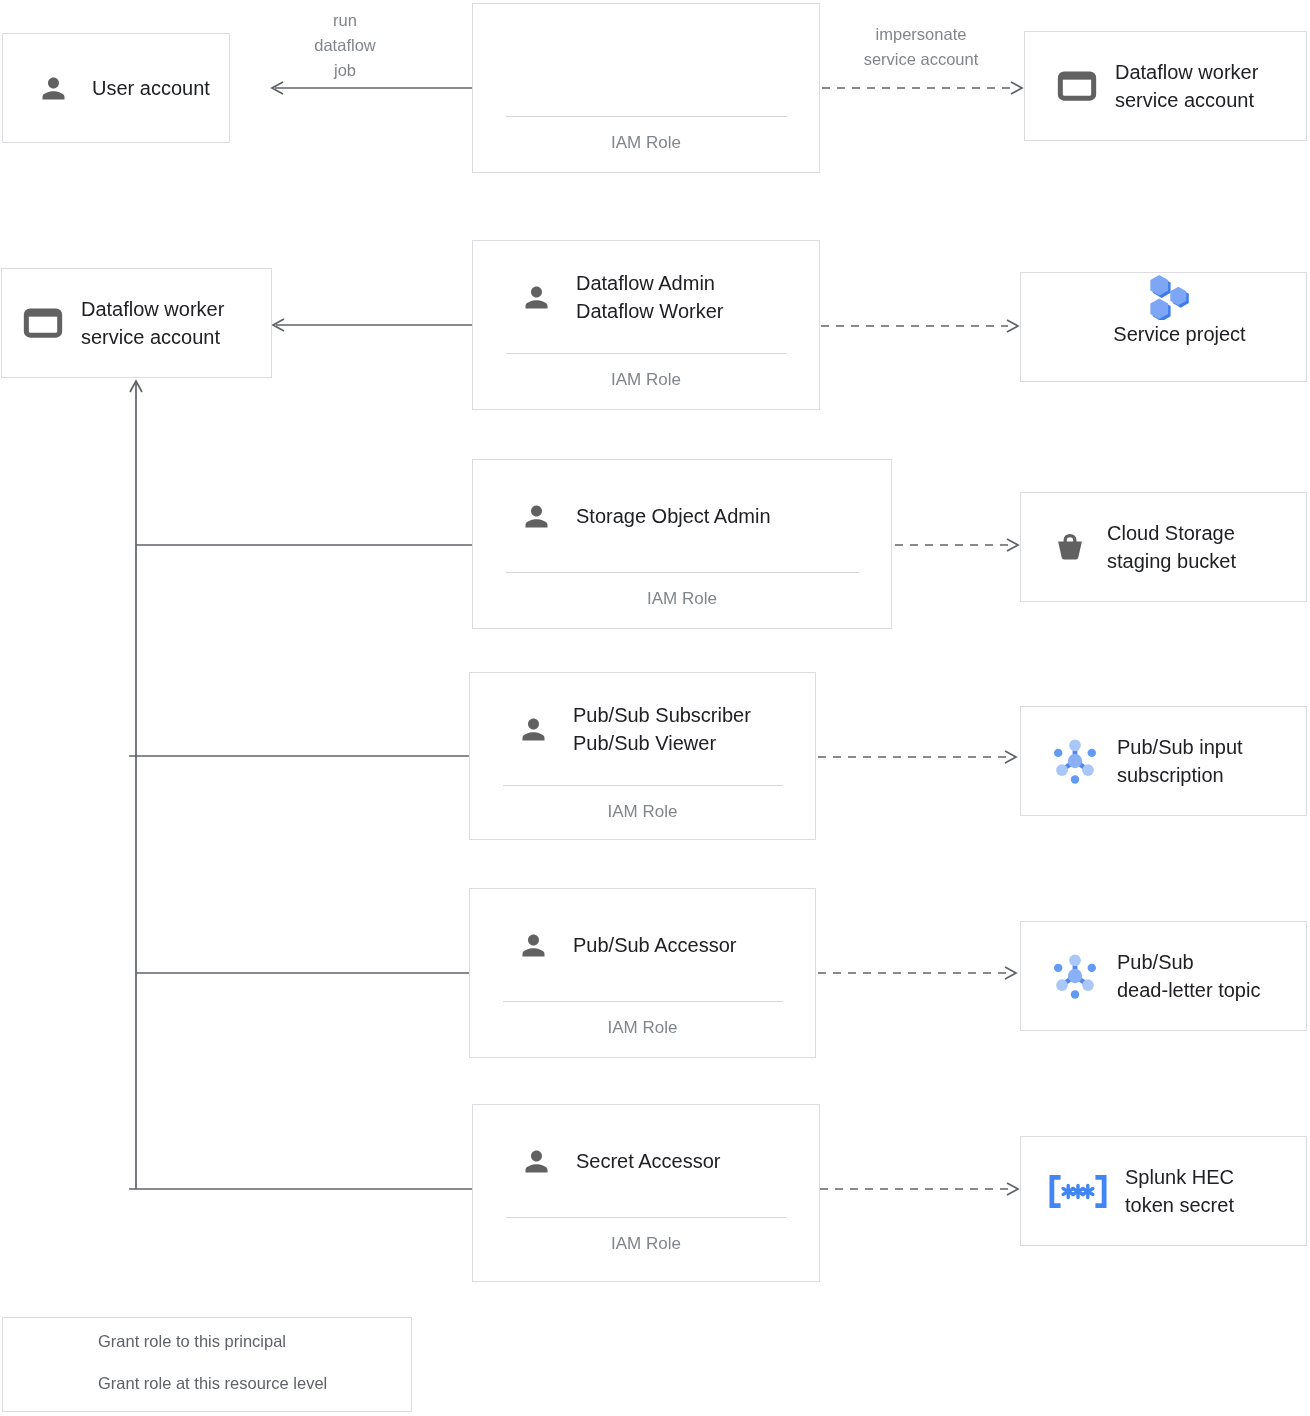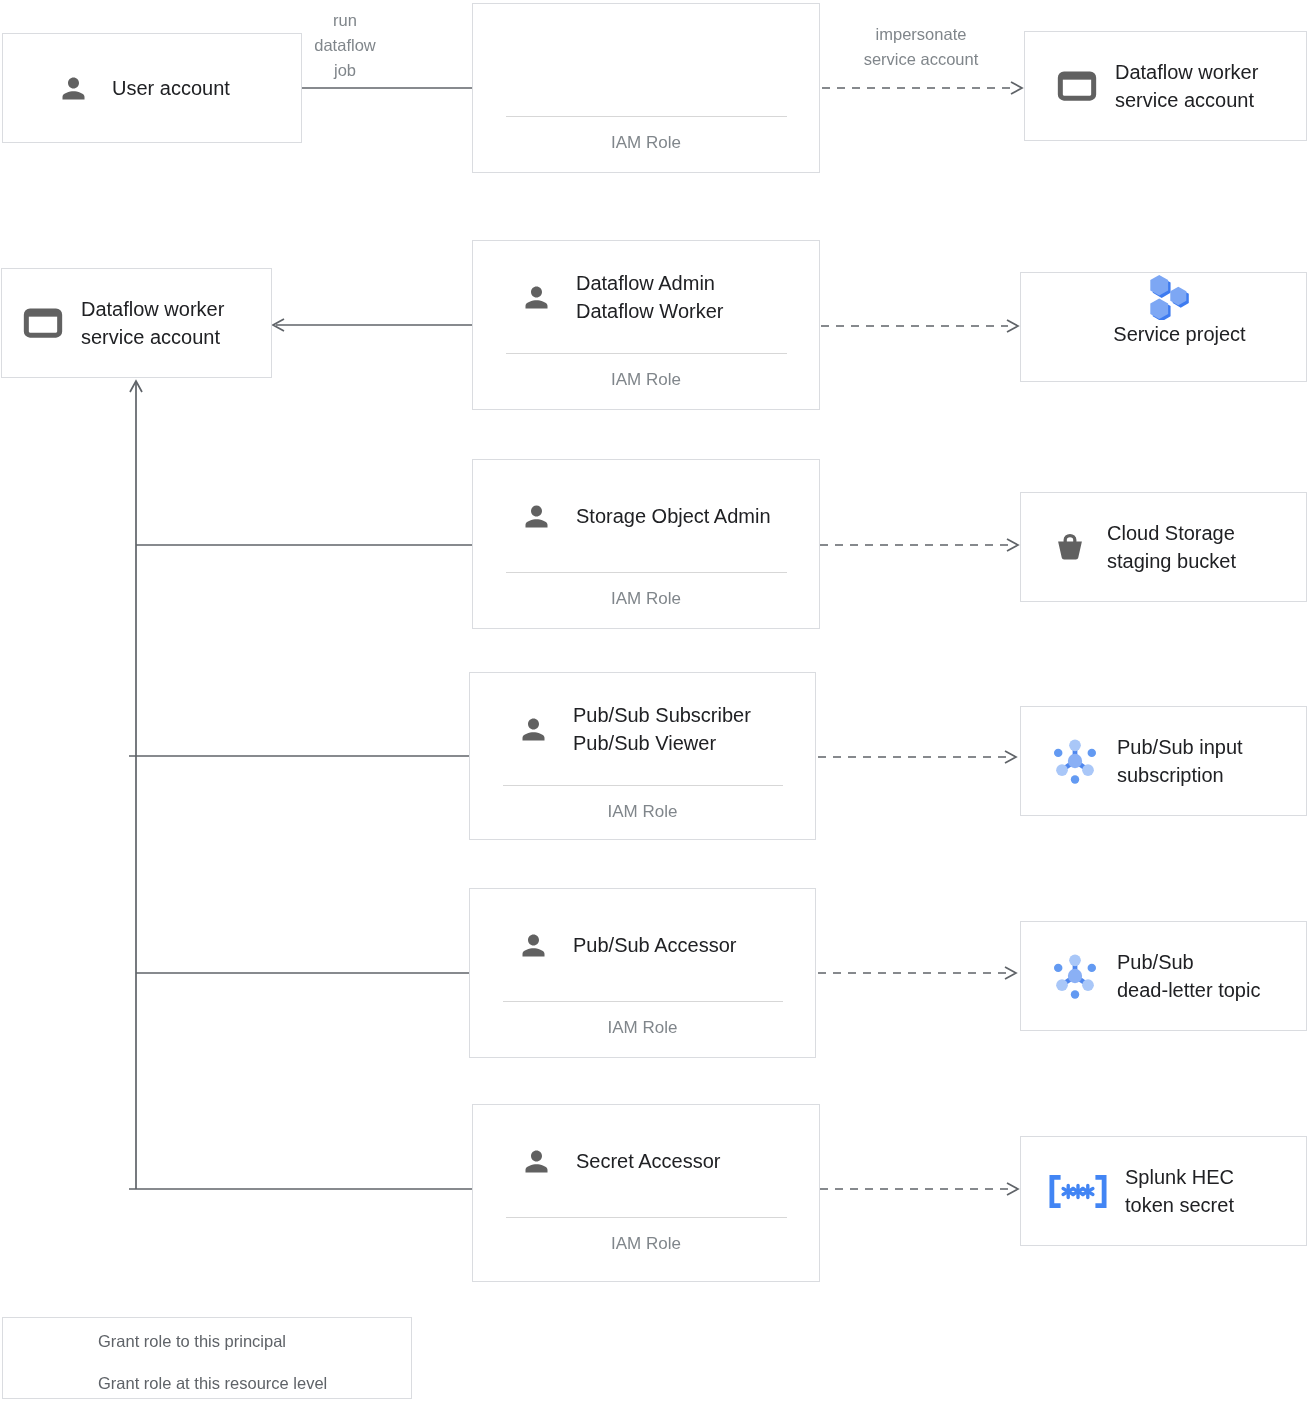--- a/index.html
+++ b/index.html
@@ -98,21 +98,21 @@
 <div class="edge-label" style="left:283px; top:8px; width:124px;">
   <span>run</span>
   <span>dataflow</span>
   <span>job</span>
 </div>
 <div class="edge-label" style="left:825px; top:22px; width:192px;">
   <span>impersonate</span>
   <span>service account</span>
 </div>
 
-<div class="box entity-box" style="left:2px; top:33px; width:300px; height:110px; padding-left:54px;">
+<div class="box entity-box" style="left:2px; top:33px; width:228px; height:110px; padding-left:34px;">
   <span class="icon" style="margin-right:22px;">
     <svg width="33" height="33" viewBox="0 0 24 24" fill="#616161">
         <path d="M12 12c2.21 0 4-1.79 4-4s-1.79-4-4-4-4 1.79-4 4 1.79 4 4 4zm0 2c-2.67 0-8 1.34-8 4v2h16v-2c0-2.66-5.33-4-8-4z"></path>
       </svg>
   </span>
   <div class="entity-label">
     <span>User account</span>
 
   </div>
 </div>
@@ -144,21 +144,21 @@
     </span>
     <div class="role-title">
       <span>Dataflow Admin</span>
       <span>Dataflow Worker</span>
     </div>
   </div>
   <div class="divider"></div>
   <div class="iam">IAM Role</div>
 </div>
 
-<div class="box" style="left:472px; top:459px; width:348px; height:170px;">
+<div class="box" style="left:472px; top:459px; width:420px; height:170px;">
   <div class="role-top">
     <span class="icon">
       <svg width="33" height="33" viewBox="0 0 24 24" fill="#616161">
           <path d="M12 12c2.21 0 4-1.79 4-4s-1.79-4-4-4-4 1.79-4 4 1.79 4 4 4zm0 2c-2.67 0-8 1.34-8 4v2h16v-2c0-2.66-5.33-4-8-4z"></path>
         </svg>
     </span>
     <div class="role-title">
       <span>Storage Object Admin</span>
 
     </div>
@@ -327,16 +327,16 @@
         </g>
       </g>
     </svg>
   </span>
   <div class="entity-label">
     <span>Splunk HEC</span>
     <span>token secret</span>
   </div>
 </div>
 
-<div class="box" style="left:2px; top:1317px; width:410px; height:82px;">
+<div class="box" style="left:2px; top:1317px; width:410px; height:95px;">
   <span class="legend-text" style="left:95px; top:13px;">Grant role to this principal</span>
   <span class="legend-text" style="left:95px; top:55px;">Grant role at this resource level</span>
 </div>
 
 </body></html>

